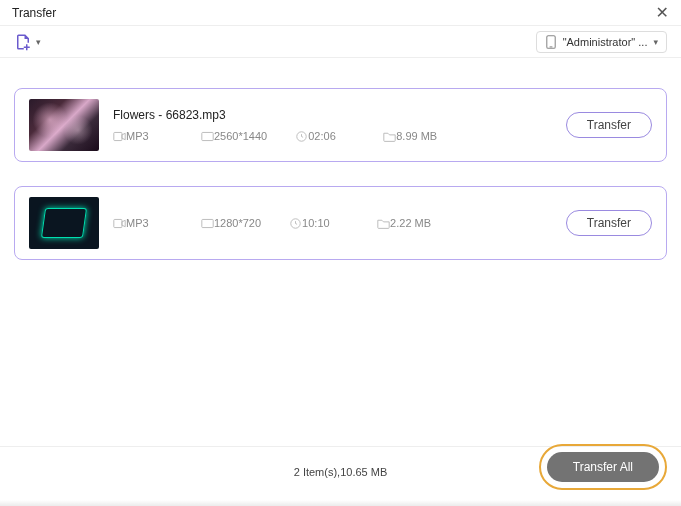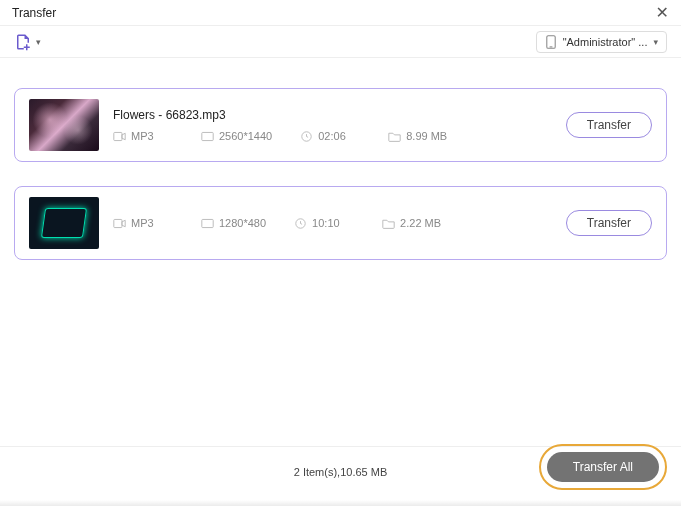--- a/index.html
+++ b/index.html
@@ -21,21 +21,21 @@
 .file-card { border: 1.5px solid #b8a9f0; border-radius: 8px; padding: 10px 14px; margin-bottom: 10px; display: flex; align-items: center; gap: 14px; margin-top: 24px; }
 .thumb { width: 70px; height: 52px; border-radius: 2px; flex-shrink: 0; }
 .thumb-flowers { background: linear-gradient(135deg, #2a1a2a 0%, #4a2a3a 30%, #d8a8c8 50%, #3a2a3a 70%, #1a0a1a 100%); position: relative; }
 .thumb-flowers::after { content:""; position:absolute; inset:0; background: radial-gradient(circle at 30% 40%, rgba(255,200,230,0.6) 0%, transparent 30%), radial-gradient(circle at 70% 60%, rgba(255,220,240,0.4) 0%, transparent 25%); }
 .thumb-neon { background: #0a1520; position: relative; display:flex; align-items:center; justify-content:center; }
 .thumb-neon::after { content:""; width: 40px; height: 28px; border: 1.5px solid #00e0b0; border-radius: 3px; box-shadow: 0 0 6px #00e0b0; transform: skewX(-8deg); }
 
 .file-info { flex: 1; }
 .file-name { font-size: 12px; color: #222; margin-bottom: 8px; }
 .file-meta { display: flex; align-items: center; gap: 28px; font-size: 11px; color: #888; }
-.meta-item { display: flex; align-items: flex-end; gap: 5px; min-width: 60px; }
+.meta-item { display: flex; align-items: flex-end; min-width: 60px; }
 .meta-icon { width: 13px; height: 11px; flex-shrink: 0; }
 
 .transfer-btn { border: 1.5px solid #9a8ae0; background: #fff; color: #444; border-radius: 14px; padding: 5px 20px; font-size: 12px; cursor: pointer; }
 
 .footer { position: absolute; bottom: 10px; left: 0; right: 0; height: 50px; border-top: 1px solid #eee; display: flex; align-items: center; justify-content: center; }
 .summary { font-size: 11px; color: #444; }
 .transfer-all-wrap { position: absolute; right: 14px; bottom: 6px; border: 2px solid #e8a838; border-radius: 24px; padding: 6px; }
 .transfer-all-btn { background: #737373; color: #fff; border: none; border-radius: 16px; padding: 8px 26px; font-size: 12px; cursor: pointer; }
 .bottom-shadow { position:absolute; bottom:0; left:0; right:0; height:6px; background: linear-gradient(to bottom, rgba(0,0,0,0), rgba(0,0,0,0.08)); }
 </style>
@@ -111,21 +111,21 @@
           <svg class="meta-icon" viewBox="0 0 16 12" fill="none" stroke="#bbb" stroke-width="1.2">
               <rect x="1" y="1" width="10" height="10" rx="1"></rect>
               <path d="M11 4l4-2v8l-4-2z"></path>
             </svg>
           <span>MP3</span>
         </div>
         <div class="meta-item">
           <svg class="meta-icon" viewBox="0 0 16 12" fill="none" stroke="#bbb" stroke-width="1.2">
               <rect x="1" y="1" width="14" height="10" rx="1"></rect>
             </svg>
-          <span>1280*480</span>
+          <span>1280*720</span>
         </div>
         <div class="meta-item">
           <svg class="meta-icon" viewBox="0 0 14 14" fill="none" stroke="#bbb" stroke-width="1.2">
               <circle cx="7" cy="7" r="6"></circle>
               <path d="M7 4v3l2 1"></path>
             </svg>
           <span>10:10</span>
         </div>
         <div class="meta-item">
           <svg class="meta-icon" viewBox="0 0 16 12" fill="none" stroke="#bbb" stroke-width="1.2">

